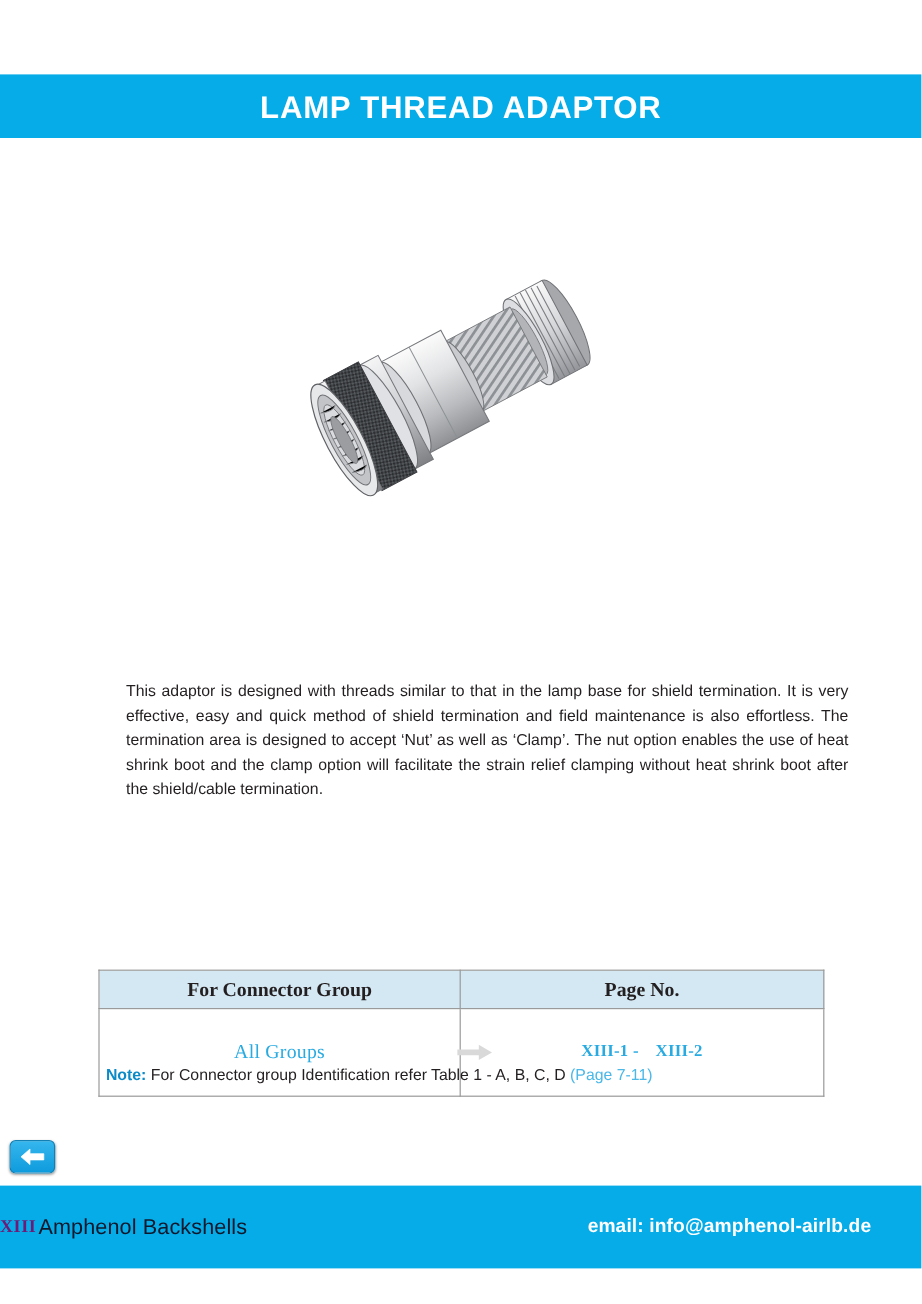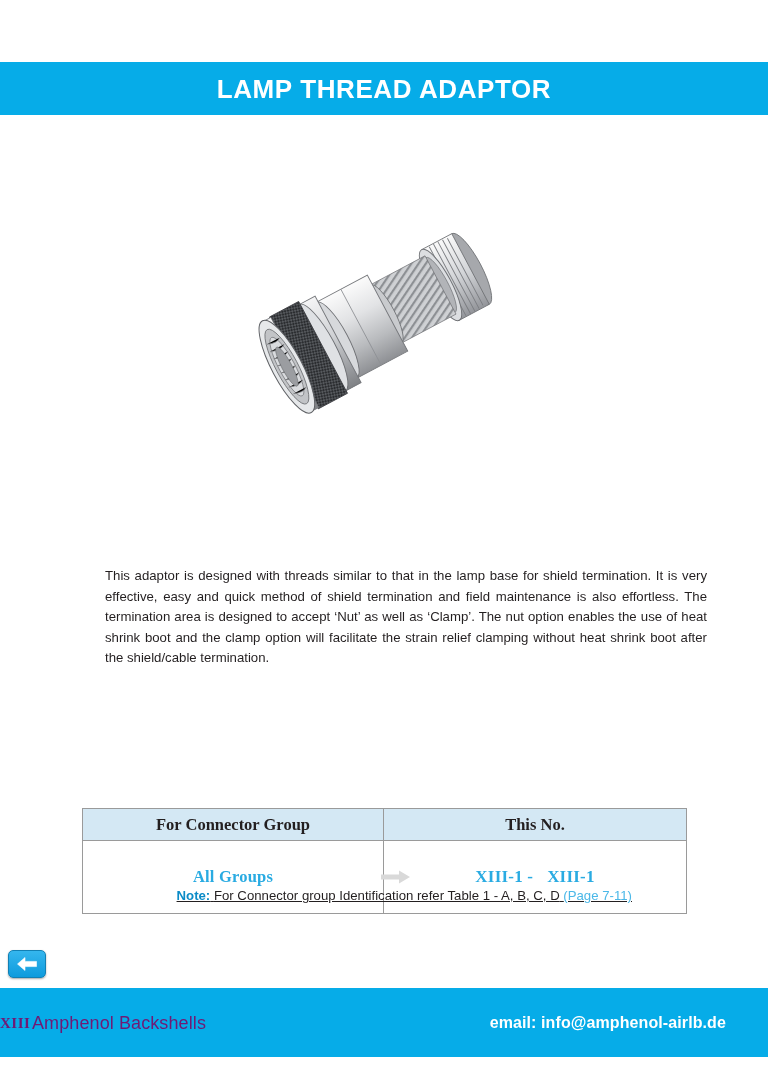--- a/index.html
+++ b/index.html
@@ -100,57 +100,56 @@
   }
   .cell-inner {
     display: flex;
     align-items: center;
     justify-content: center;
     height: 72px;
     position: relative;
   }
   .group-text {
     font-family: "Liberation Serif", serif;
-    font-weight: bold;
+    font-weight: normal;
     font-size: 16.5px;
     color: #29ABE2;
     letter-spacing: 0.2px;
   }
   .arrow-icon {
     position: absolute;
     right: -28px;
     top: 50%;
     transform: translateY(-50%);
     width: 30px;
     height: 14px;
   }
   .page-refs {
     font-family: "Liberation Serif", serif;
     font-weight: bold;
-    font-size: 17px;
+    font-size: 14px;
     color: #29ABE2;
     letter-spacing: 0.2px;
     display: flex;
     gap: 14px;
     justify-content: center;
     align-items: center;
   }
 
   
   .note-block {
     position: absolute;
     left: 0;
     top: 886px;
     width: 632px;
-    text-align: right;
+    text-align: center;
     font-family: "Liberation Sans", sans-serif;
     font-size: 13.2px;
     line-height: 19px;
     color: #231f20;
-    text-decoration: underline;
   }
   .note-label {
     color: #0B8BC7;
     font-weight: bold;
   }
   .note-ref {
     color: #4BB8E8;
   }
   .note-line2 {
     display: block;
@@ -182,21 +181,21 @@
     top: 988px;
     width: 768px;
     height: 69px;
     background: #06ACE8;
   }
   .footer-brand {
     position: absolute;
     left: 32px;
     top: 50%;
     transform: translateY(-50%);
-    color: #701a75;
+    color: #0f172a;
     font-family: "Liberation Sans", sans-serif;
     font-size: 18px;
     font-weight: normal;
     letter-spacing: 0.1px;
   }
   .footer-page {
     position: absolute;
     left: 0;
     right: 0;
     top: 50%;
@@ -316,40 +315,40 @@
     </g>
   </svg>
 </div>
 
 <p class="description">This adaptor is designed with threads similar to that in the lamp base for shield termination. It is very effective, easy and quick method of shield termination and field maintenance is also effortless. The termination area is designed to accept ‘Nut’ as well as ‘Clamp’. The nut option enables the use of heat shrink boot and the clamp option will facilitate the strain relief clamping without heat shrink boot after the shield/cable termination.</p>
 
 <table class="page-table">
   <thead>
     <tr>
       <th style="width:300px">For Connector Group</th>
-      <th style="width:302px">This No.</th>
+      <th style="width:302px">Page No.</th>
     </tr>
   </thead>
   <tbody>
     <tr>
       <td>
         <div class="cell-inner">
           <span class="group-text">All Groups</span>
           <span class="arrow-icon">
             <svg width="30" height="14" viewBox="0 0 30 14">
               <path d="M0 4.6 h18 V0.6 L29 7 L18 13.4 V9.4 H0 Z" fill="#d9d9d9"></path>
             </svg>
           </span>
         </div>
       </td>
       <td>
         <div class="cell-inner">
           <div class="page-refs">
             <span>XIII-1 -</span>
-            <span>XIII-1</span>
+            <span>XIII-2</span>
           </div>
         </div>
       </td>
     </tr>
   </tbody>
 </table>
 
 <div class="note-block">
   <span class="note-label">Note:</span>
   <span>For Connector group Identification refer Table 1 - A, B, C, D</span>

